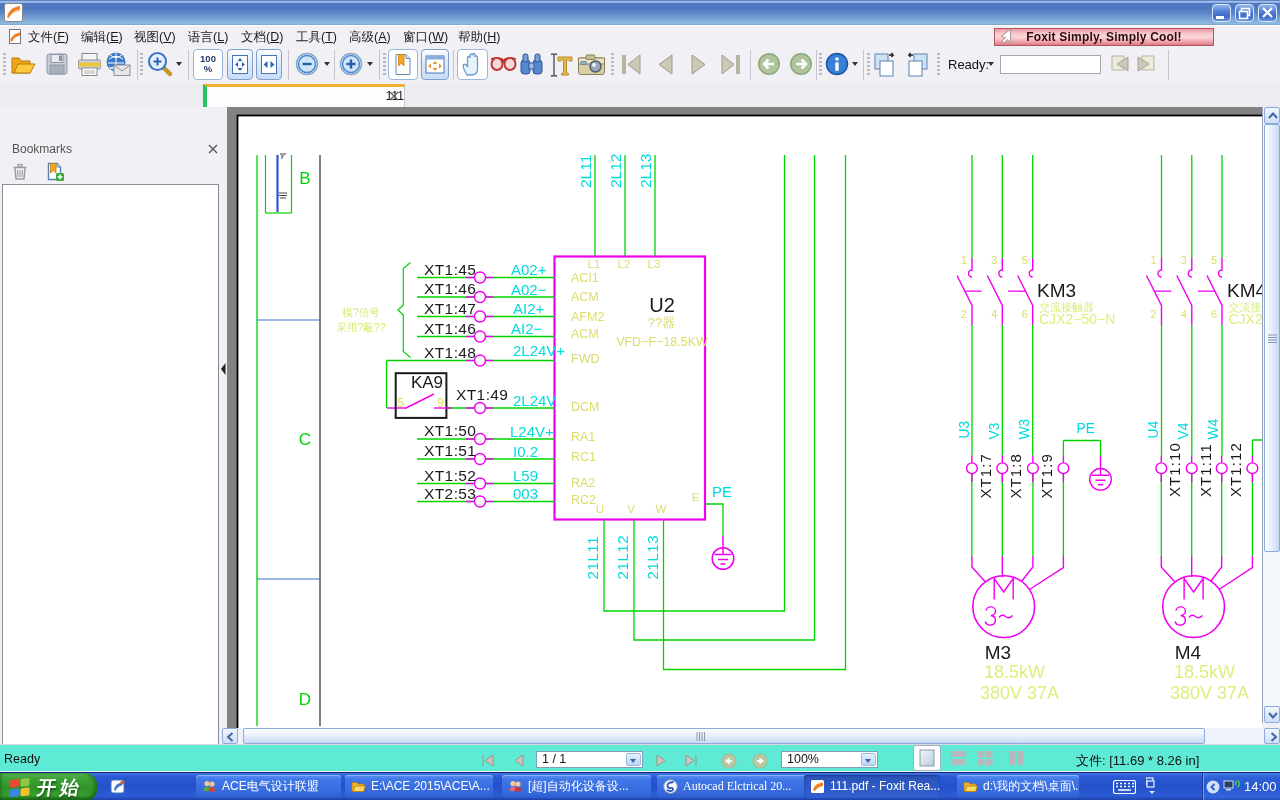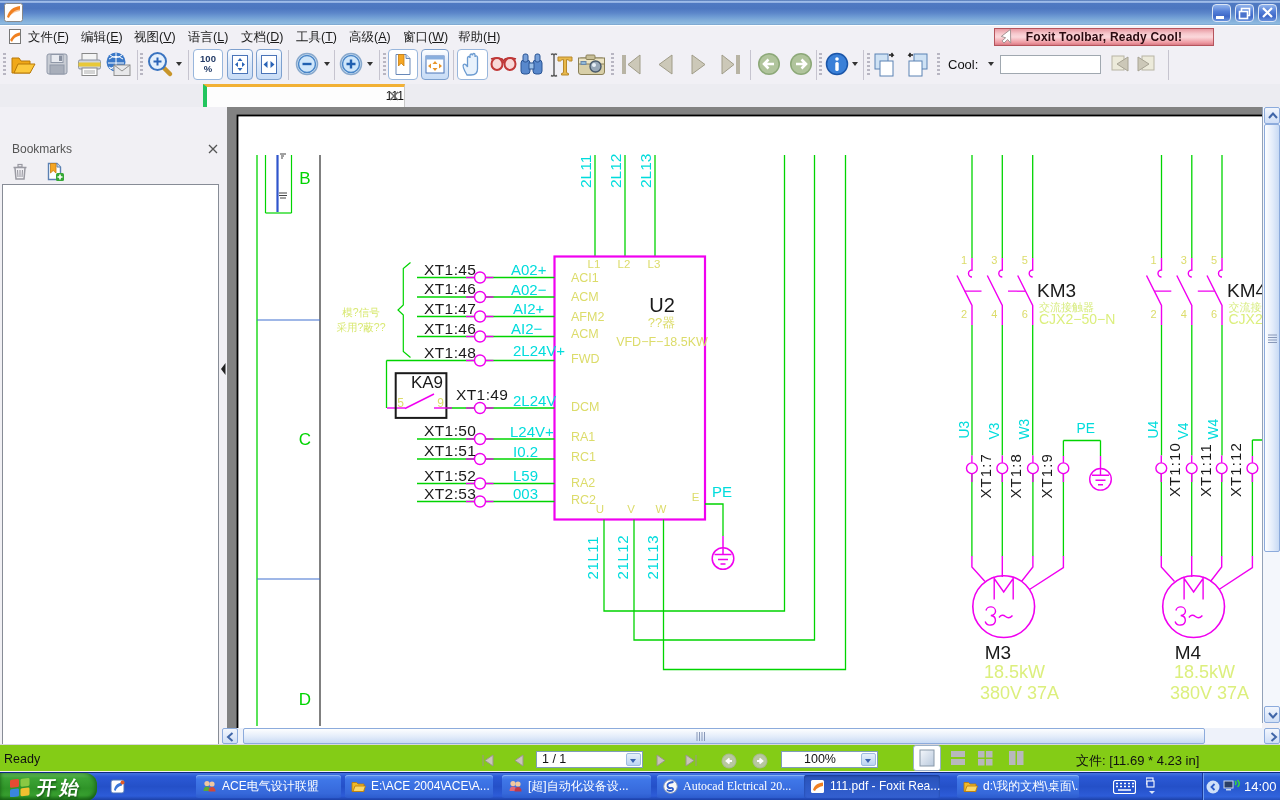--- a/index.html
+++ b/index.html
@@ -19,21 +19,21 @@
 .sep{top:3px;width:1px;height:30px;background:#c6c4cf;}
 .grip{top:6px;width:3px;height:24px;background-image:repeating-linear-gradient(180deg,#b8b6c2 0 2px,#f1f0f5 2px 4px);}
 .tbox{top:2px;height:31px;border:1px solid #7da0ce;border-radius:4px;background:linear-gradient(180deg,#fdfeff,#dce9fa 45%,#c8dcf6);}
 .tboxw{top:2px;height:31px;border:1px solid #98b6dc;border-radius:4px;background:#fff;}
 .darr{top:15px;width:0;height:0;border-left:3.5px solid transparent;border-right:3.5px solid transparent;border-top:4px solid #333;}
 
 #tabbar{left:0;top:84px;width:1280px;height:23px;background:#ececf1;}
 #tab1{left:6px;top:1px;width:196px;height:21px;background:linear-gradient(180deg,#fefefe,#e9effa 60%,#d8e4f5);border:1px solid #a8b8cc;font-size:12.5px;color:#111;line-height:19px;padding-left:4px;white-space:nowrap;overflow:hidden;}
 #tab2{left:203px;top:0px;width:202px;height:23px;background:#fdfdfd;border-left:4px solid #22c55e;border-right:1px solid #c8c8c8;border-top:3px solid #f2b135;font-size:12px;color:#111;text-align:right;line-height:19px;}
 
-#statusbar{left:0;top:744px;width:1280px;height:27px;background:#84cc16;border-top:1px solid #d8d7de;color:#111;font-size:12.5px;}
+#statusbar{left:0;top:744px;width:1280px;height:27px;background:#5eead4;border-top:1px solid #d8d7de;color:#111;font-size:12.5px;}
 .combo{top:6px;height:17px;background:#fff;border:1px solid #7f9db9;font-size:12.5px;line-height:15px;color:#111;}
 .combtn{position:absolute;right:1px;top:1px;width:15px;height:13px;background:linear-gradient(180deg,#e6f0fb,#bcd4f2);border:1px solid #9ebce0;border-radius:2px;}
 .comarr{position:absolute;right:4px;top:5px;width:0;height:0;border-left:3.5px solid transparent;border-right:3.5px solid transparent;border-top:4px solid #3a62b0;}
 .snava{top:9px;width:13px;height:13px;}
 
 #taskbar{left:0;top:772px;width:1280px;height:28px;background:linear-gradient(180deg,#4475e2 0%,#2b59d6 14%,#2450c8 50%,#2d5cd8 85%,#1c41a8 100%);border-top:1px solid #0c2a80;}
 .taskbtn{top:2px;height:23px;border-radius:3px;background:linear-gradient(180deg,#5b90f2 0%,#3f77e8 20%,#3668da 80%,#2c5ccd 100%);box-shadow:inset 0 1px 0 #86b2f3;color:#fff;font-size:12px;line-height:22px;white-space:nowrap;overflow:hidden;}
 .tbpress{background:linear-gradient(180deg,#2a52b8 0%,#2e5ac6 50%,#335fd0 100%);box-shadow:inset 0 1px 2px #1a3a90;}
 .ticon{position:absolute;left:6px;top:4px;width:15px;height:15px;}
 .tlabel{position:absolute;left:26px;top:0px;}
@@ -67,21 +67,21 @@
       </svg>
 <span class="abs mitem" style="left:28px">文件(<u>F</u>)</span>
 <span class="abs mitem" style="left:81px">编辑(<u>E</u>)</span>
 <span class="abs mitem" style="left:134px">视图(<u>V</u>)</span>
 <span class="abs mitem" style="left:188px">语言(<u>L</u>)</span>
 <span class="abs mitem" style="left:241px">文档(<u>D</u>)</span>
 <span class="abs mitem" style="left:296px">工具(<u>T</u>)</span>
 <span class="abs mitem" style="left:349px">高级(<u>A</u>)</span>
 <span class="abs mitem" style="left:403px">窗口(<u>W</u>)</span>
 <span class="abs mitem" style="left:458px">帮助(<u>H</u>)</span>
-<div class="abs" id="promo">Foxit Toolbar, Ready Cool!</div>
+<div class="abs" id="promo">Foxit Simply, Simply Cool!</div>
 <svg class="abs" style="left:999px;top:2px" width="18" height="19">
         <path d="M9,1 L13.5,14 L9.5,11.5 L7,16 L4.5,14.5 L7,10.5 L2.5,10.5 Z" fill="#fff" stroke="#9a8a8a" stroke-width="0.8" transform="rotate(18 9 9)"></path>
       </svg>
 </div>
 
 <div class="abs" id="toolbar">
 <div class="abs grip" style="left:3px"></div>
 <svg class="abs" style="left:10px;top:5px" width="27" height="26" viewBox="0 0 27 26">
         <path d="M2,21 L2,6 L9,6 L11,9 L20,9 L20,21 Z" fill="#f0a818" stroke="#b87808"></path>
         <path d="M4,21 L8,12 L25,12 L20,21 Z" fill="#fcc83c" stroke="#b87808"></path>
@@ -219,21 +219,21 @@
         <rect x="4" y="3" width="13" height="15" fill="#cfe2f4" stroke="#5a82b4"></rect>
         <rect x="9" y="10" width="13" height="15" fill="#fff" stroke="#5a82b4"></rect>
         <path d="M18,4 h4 l-1.5,-2 M22,4 l-1.5,2" stroke="#222" stroke-width="1.4" fill="none"></path>
       </svg>
 <svg class="abs" style="left:903px;top:4px" width="28" height="28" viewBox="0 0 28 28">
         <rect x="11" y="3" width="13" height="15" fill="#cfe2f4" stroke="#5a82b4"></rect>
         <rect x="6" y="10" width="13" height="15" fill="#fff" stroke="#5a82b4"></rect>
         <path d="M10,4 h-4 l1.5,-2 M6,4 l1.5,2" stroke="#222" stroke-width="1.4" fill="none"></path>
       </svg>
 <div class="abs grip" style="left:937px"></div>
-<div class="abs" style="left:948px;top:10px;font-size:13px;color:#111">Cool:</div>
+<div class="abs" style="left:948px;top:10px;font-size:13px;color:#111">Ready:</div>
 <div class="abs darr" style="left:988px"></div>
 <div class="abs" style="left:1000px;top:8px;width:101px;height:19px;background:#fff;border:1px solid #a0a8b0"></div>
 <svg class="abs" style="left:1108px;top:6px" width="24" height="24" viewBox="0 0 24 24">
         <rect x="4" y="3" width="12" height="14" fill="#eceada" stroke="#b8b4a4"></rect>
         <path d="M20,4 L9,11 L20,18 Z" fill="#ccc8b8" stroke="#a8a494"></path>
       </svg>
 <svg class="abs" style="left:1134px;top:6px" width="24" height="24" viewBox="0 0 24 24">
         <rect x="8" y="3" width="12" height="14" fill="#eceada" stroke="#b8b4a4"></rect>
         <path d="M4,4 L15,11 L4,18 Z" fill="#ccc8b8" stroke="#a8a494"></path>
       </svg>
@@ -620,21 +620,21 @@
 <svg class="abs" style="left:721px;top:8px" width="16" height="16">
         <circle cx="8" cy="8" r="7.5" fill="#a8b890"></circle>
         <circle cx="8" cy="8" r="6.5" fill="#b8c8a0"></circle>
         <path d="M11,8 H6 M8.5,5.5 L5.5,8 L8.5,10.5" stroke="#fff" stroke-width="1.8" fill="none"></path>
       </svg>
 <svg class="abs" style="left:752px;top:8px" width="16" height="16">
         <circle cx="8" cy="8" r="7.5" fill="#a8b890"></circle>
         <circle cx="8" cy="8" r="6.5" fill="#b8c8a0"></circle>
         <path d="M5,8 H10 M7.5,5.5 L10.5,8 L7.5,10.5" stroke="#fff" stroke-width="1.8" fill="none"></path>
       </svg>
-<div class="abs combo" style="left:781px;width:97px;"><span style="padding-left:22px">100%</span><div class="combtn">
+<div class="abs combo" style="left:781px;width:97px;"><span style="padding-left:5px">100%</span><div class="combtn">
           <div class="comarr"></div>
         </div></div>
 <div class="abs" style="left:913px;top:0px;width:28px;height:26px;border:1px solid #9ab0c8;border-radius:3px;background:#fff;"><svg width="26" height="24">
           <defs>
             <linearGradient id="pgrad" x1="0" y1="0" x2="1" y2="1">
               <stop offset="0" stop-color="#f4f7fb"></stop>
               <stop offset="1" stop-color="#b9c9dd"></stop>
             </linearGradient>
           </defs>
           <rect x="6" y="4" width="14" height="16" fill="url(#pgrad)" stroke="#8898a8"></rect>
@@ -646,21 +646,21 @@
 <svg class="abs" style="left:977px;top:5px" width="17" height="17">
         <rect x="1" y="1" width="6.5" height="6.5" fill="#b8b8bc"></rect>
         <rect x="9" y="1" width="6.5" height="6.5" fill="#b8b8bc"></rect>
         <rect x="1" y="9" width="6.5" height="6.5" fill="#b8b8bc"></rect>
         <rect x="9" y="9" width="6.5" height="6.5" fill="#b8b8bc"></rect>
       </svg>
 <svg class="abs" style="left:1008px;top:5px" width="17" height="17">
         <rect x="1" y="1" width="6.5" height="14" fill="#b8b8bc"></rect>
         <rect x="9" y="1" width="6.5" height="14" fill="#b8b8bc"></rect>
       </svg>
-<div class="abs" style="left:1076px;top:7px;font-size:13px;">文件: [11.69 * 4.23 in]</div>
+<div class="abs" style="left:1076px;top:7px;font-size:13px;">文件: [11.69 * 8.26 in]</div>
 </div>
 
 <div class="abs" id="taskbar">
 <div class="abs" style="left:0;top:0;width:97px;height:28px;border-radius:0 12px 12px 0;background:linear-gradient(180deg,#6cbc64 0%,#3da436 18%,#2f9428 55%,#38a030 80%,#1e7a1a 100%);box-shadow:inset 0 -2px 4px #145812,inset -3px 0 4px #2a8426;">
 <svg class="abs" style="left:9px;top:4px" width="22" height="20" viewBox="0 0 22 20">
           <g transform="skewY(-6)">
             <rect x="1" y="3" width="9" height="8" rx="1.5" fill="#e84a33"></rect>
             <rect x="11.5" y="3" width="9" height="8" rx="1.5" fill="#8ac843"></rect>
             <rect x="1" y="12.5" width="9" height="8" rx="1.5" fill="#3a86e0"></rect>
             <rect x="11.5" y="12.5" width="9" height="8" rx="1.5" fill="#f0c030"></rect>
@@ -680,21 +680,21 @@
           <circle cx="10" cy="5" r="2.6" fill="#f0c8a0"></circle>
           <path d="M6.5,12.5 Q6.5,8 10,8 Q13.5,8 13.5,12.5 Z" fill="#d04838"></path>
         </svg>
 <span class="tlabel">ACE电气设计联盟</span>
       </div>
 <div class="abs taskbtn" style="left:345px;width:148px;">
 <svg class="ticon" viewBox="0 0 15 15">
           <path d="M1,12.5 L1,3.5 L5.5,3.5 L7,5 L13,5 L13,12.5 Z" fill="#f0b828" stroke="#b87808" stroke-width="0.8"></path>
           <path d="M2,12.5 L4,7 L14.5,7 L12.5,12.5 Z" fill="#fcd868" stroke="#b87808" stroke-width="0.8"></path>
         </svg>
-<span class="tlabel">E:\ACE 2004\ACE\A...</span>
+<span class="tlabel">E:\ACE 2015\ACE\A...</span>
       </div>
 <div class="abs taskbtn" style="left:502px;width:149px;text-align:center;">
 <svg class="ticon" viewBox="0 0 15 15">
           <circle cx="5" cy="4.5" r="2.6" fill="#f0c8a0"></circle>
           <path d="M1.5,12 Q1.5,7.5 5,7.5 Q8.5,7.5 8.5,12 Z" fill="#e06878"></path>
           <circle cx="10" cy="5" r="2.6" fill="#f0c8a0"></circle>
           <path d="M6.5,12.5 Q6.5,8 10,8 Q13.5,8 13.5,12.5 Z" fill="#c03848"></path>
         </svg>
 <span class="tlabel">[超]自动化设备设...</span>
       </div>

